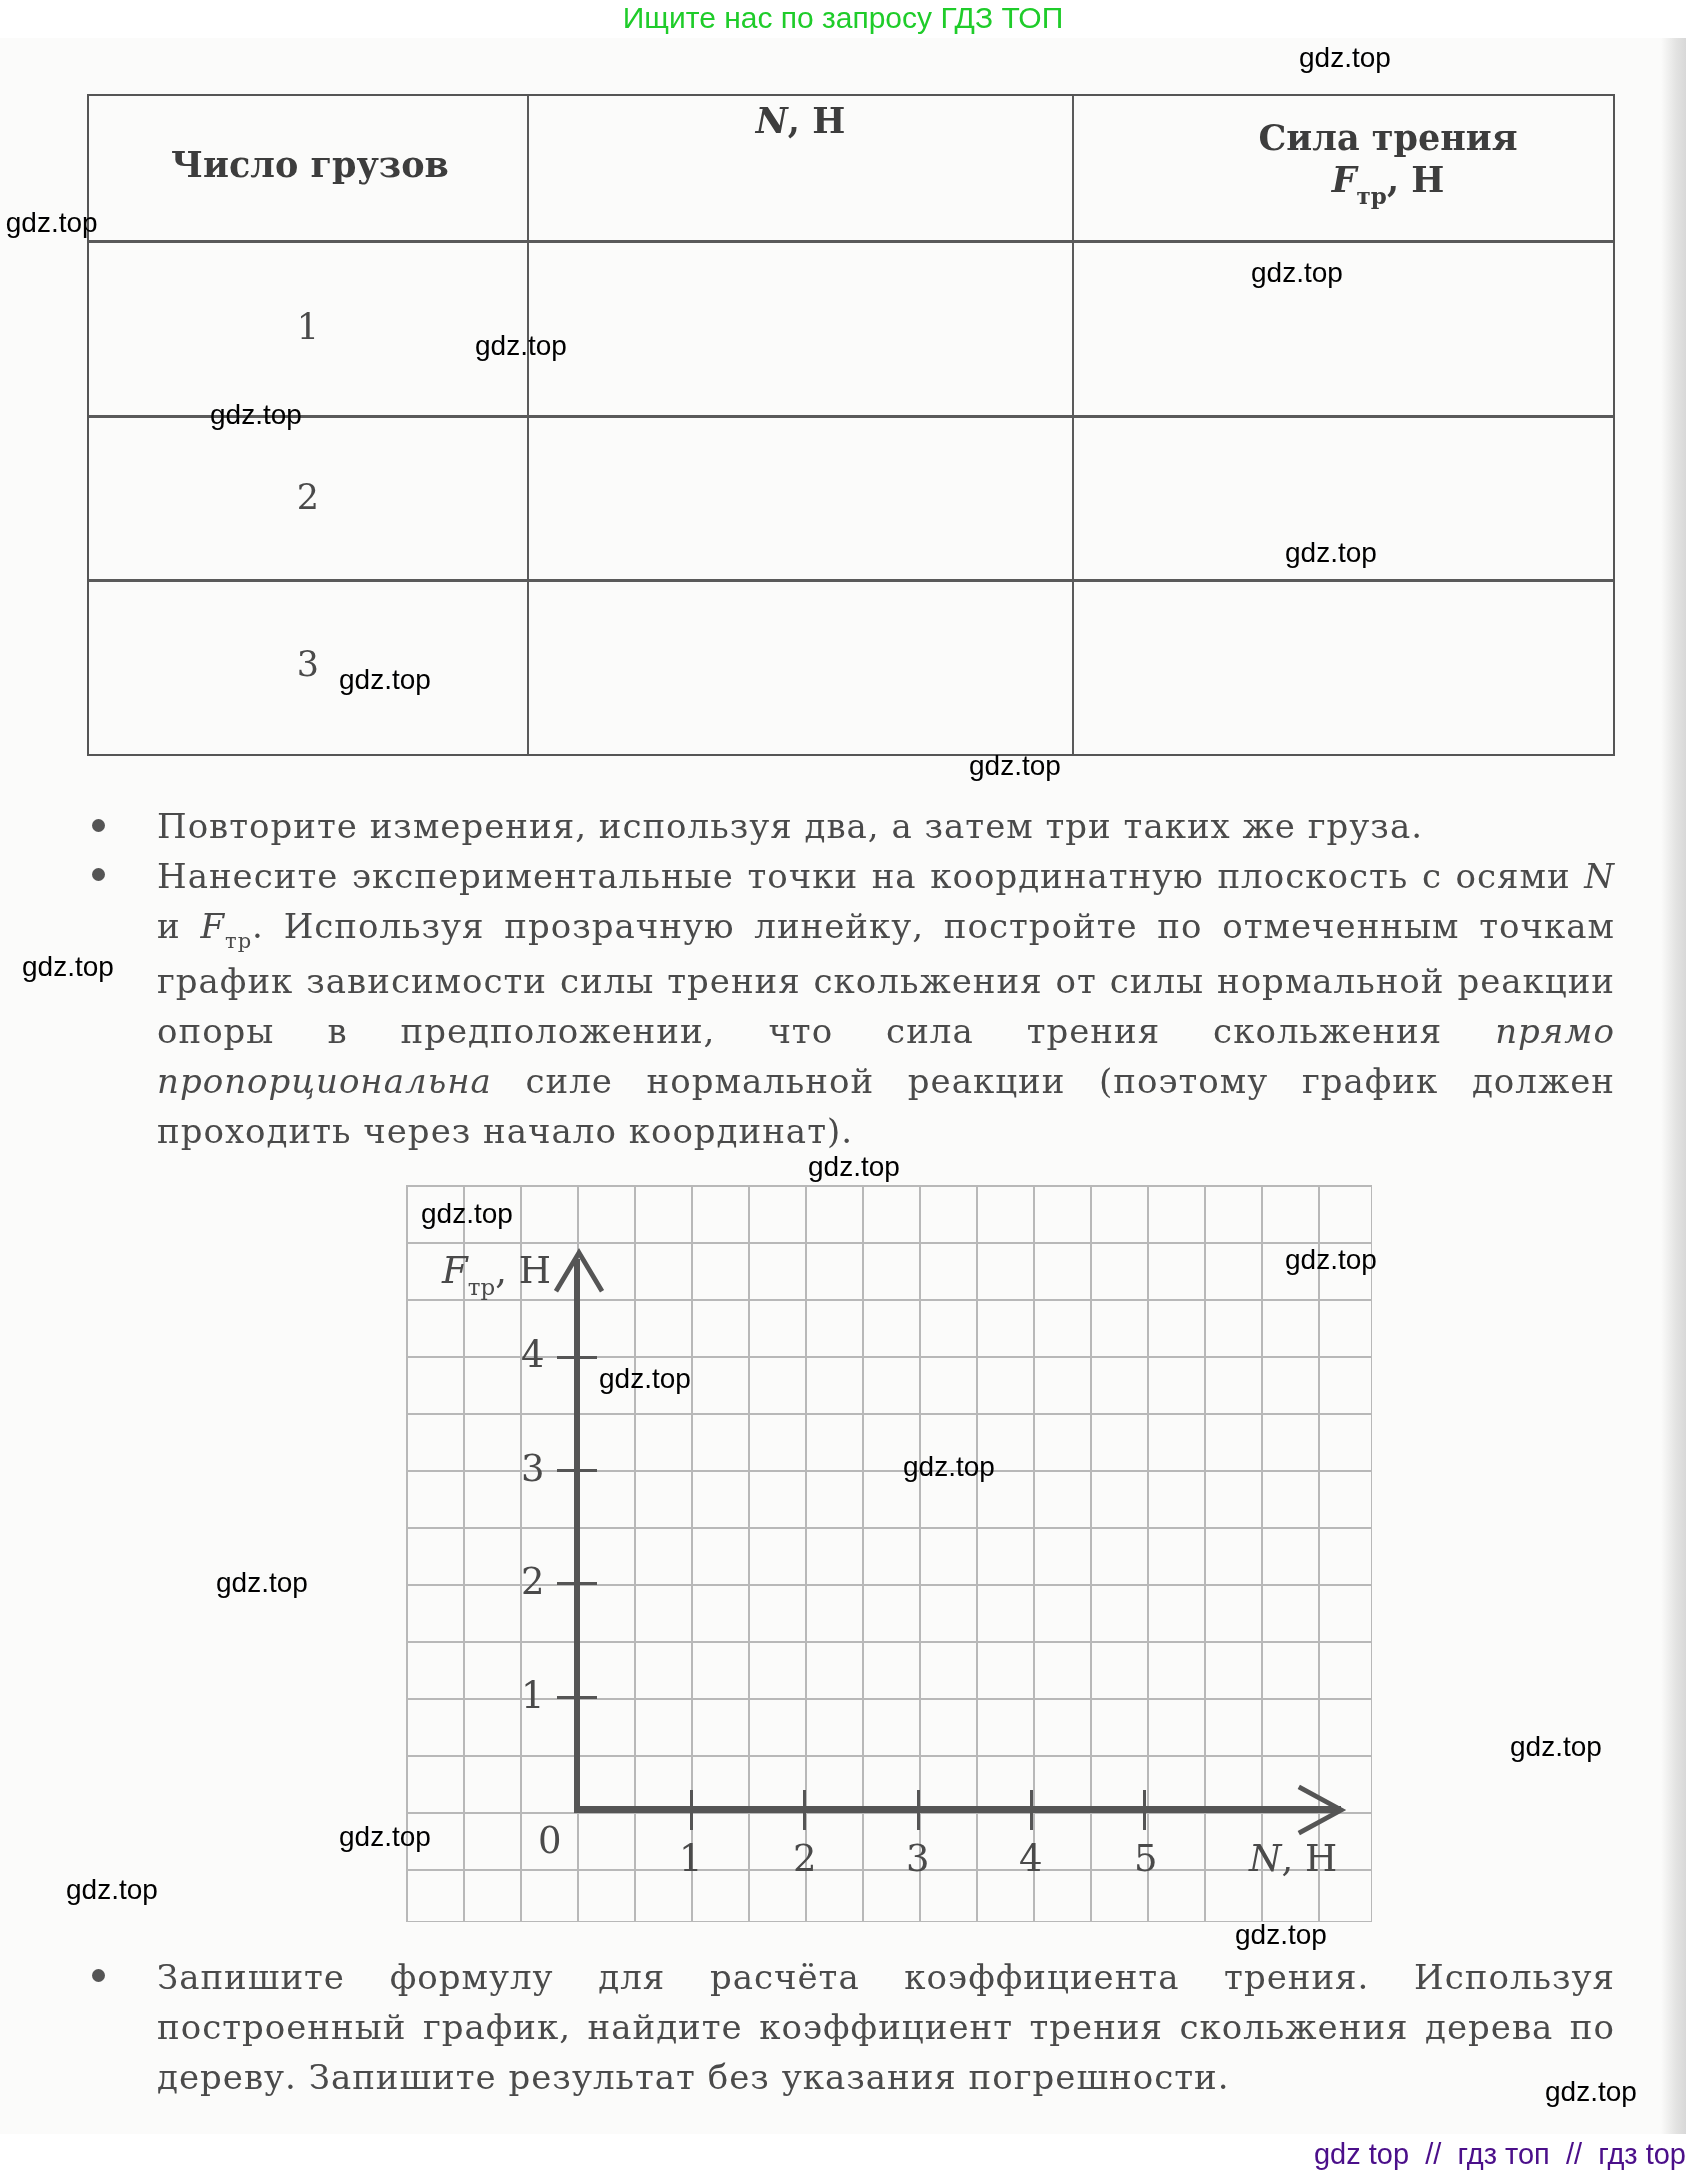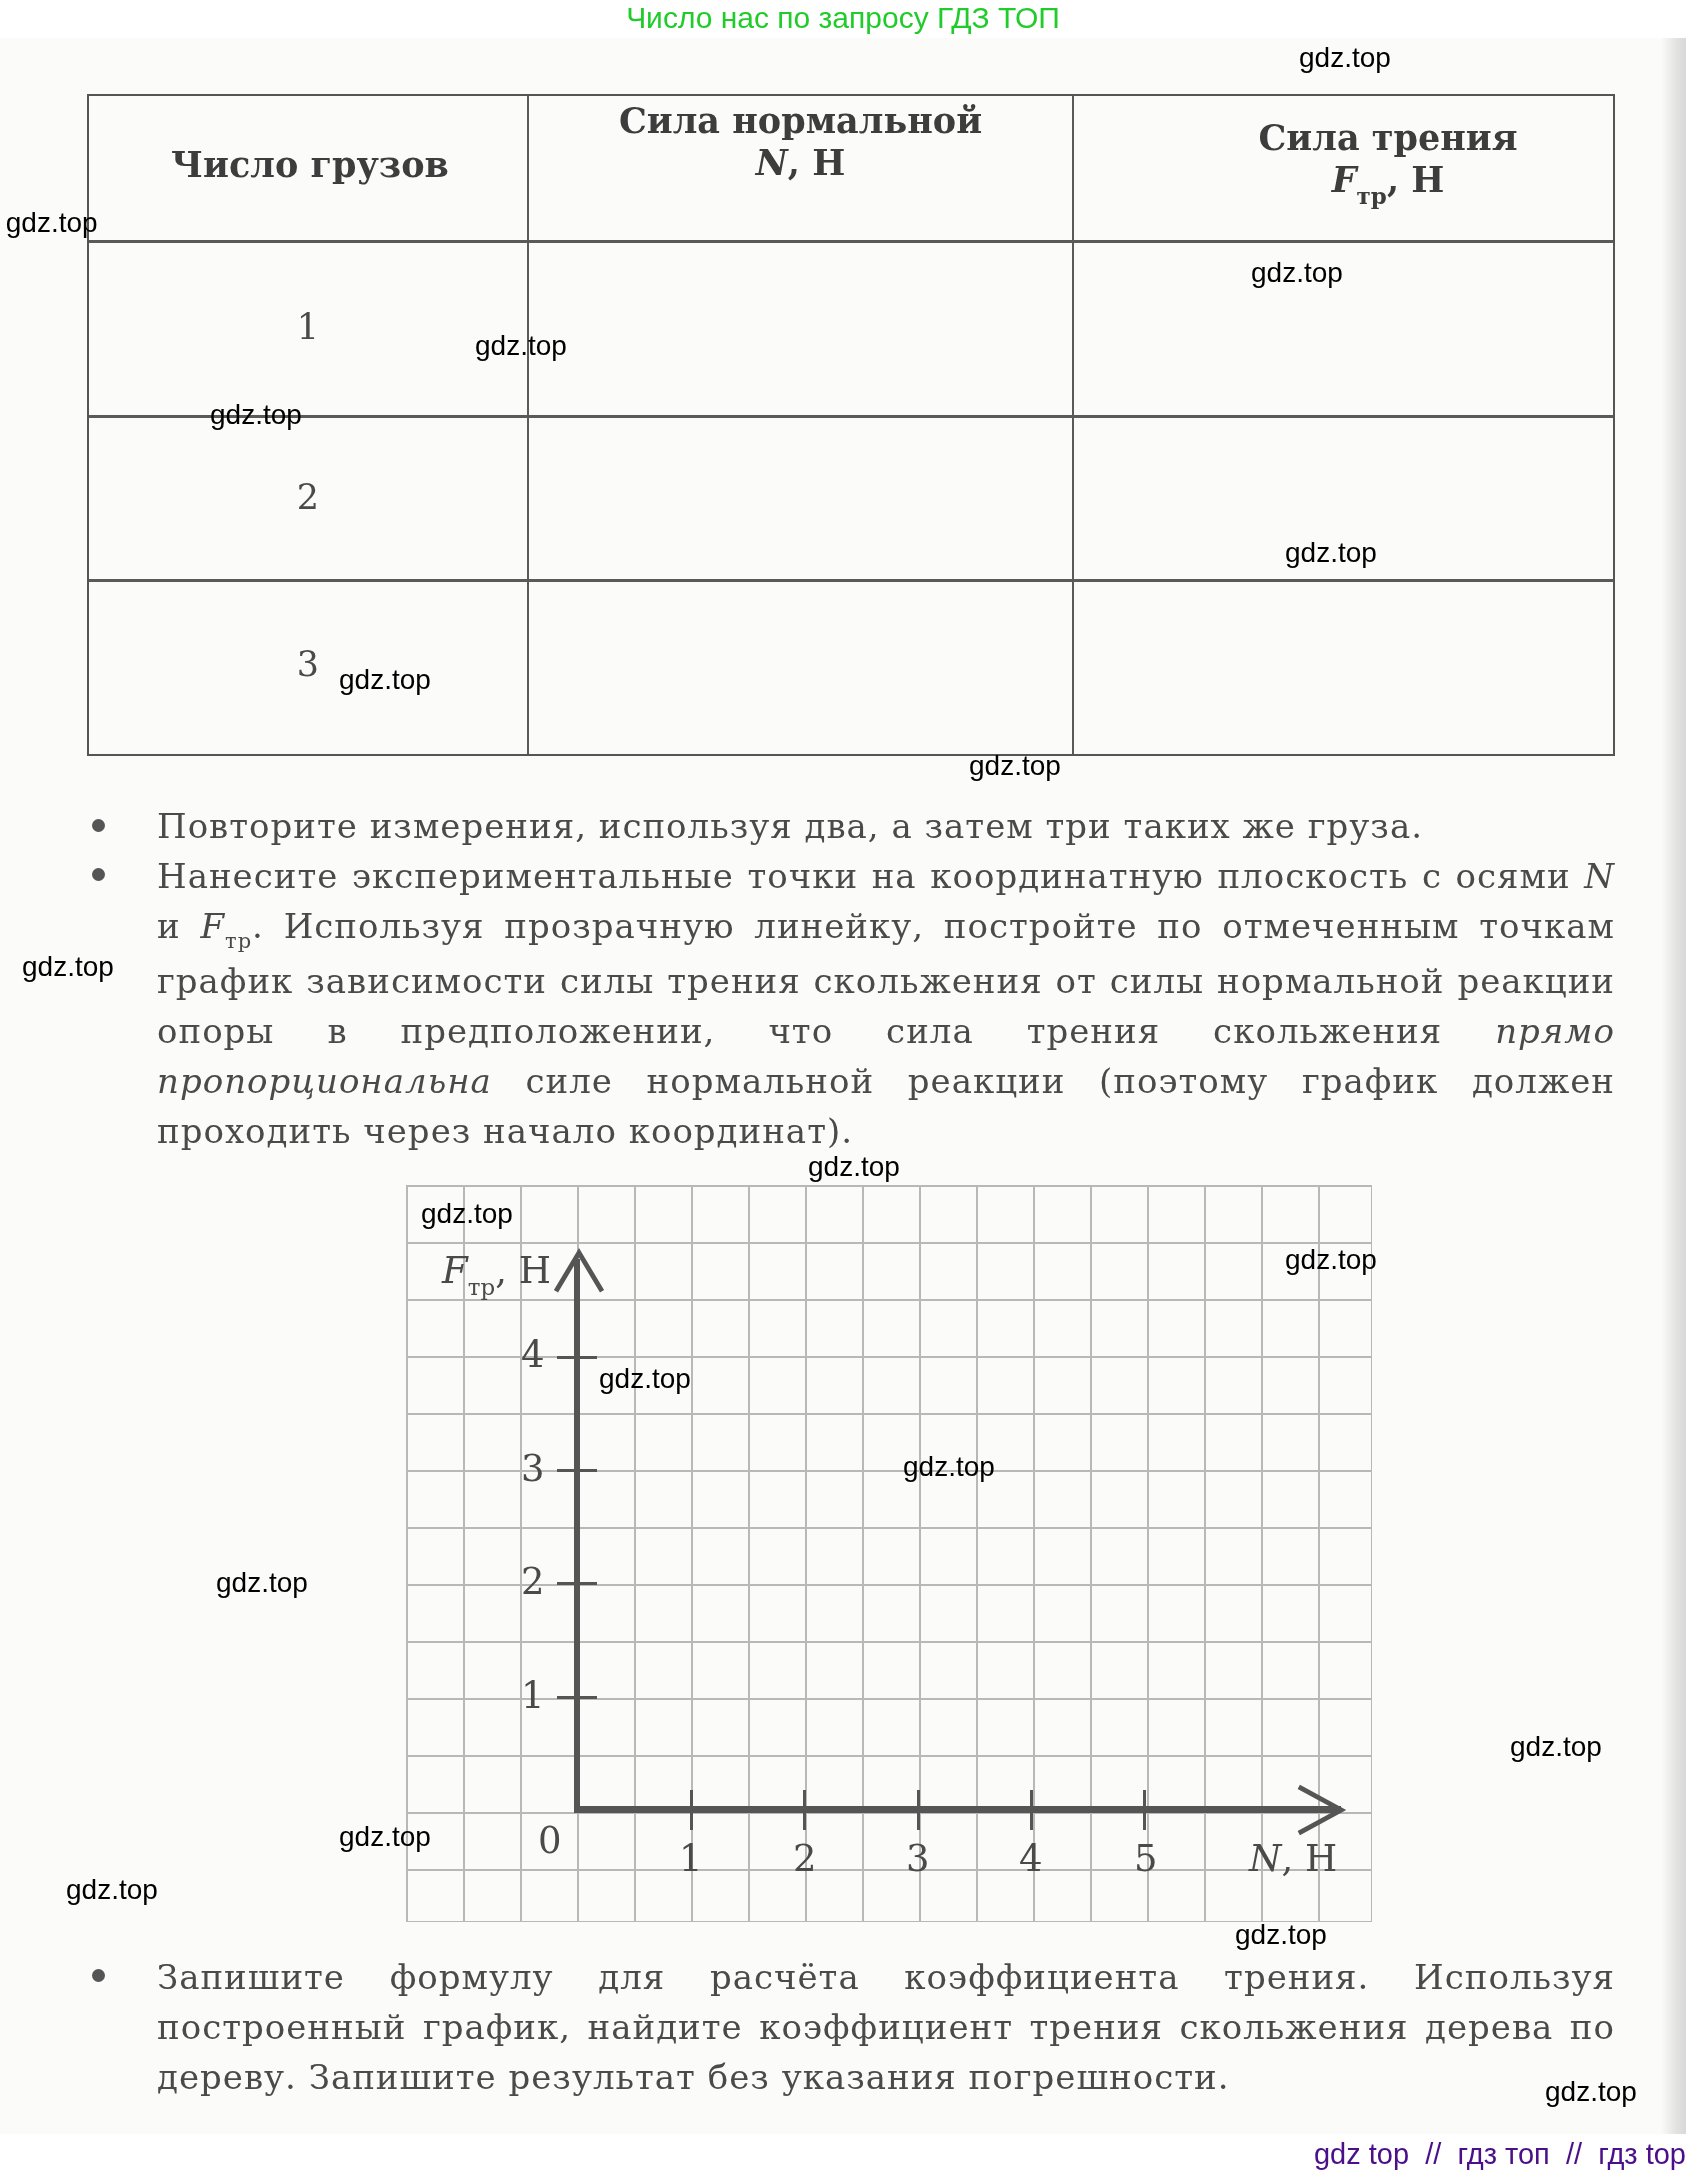--- a/index.html
+++ b/index.html
@@ -38,34 +38,33 @@
   .axis-x { position:absolute; left:574px; top:1806px; width:767px; height:6.7px; background:#555; }
   .arrow { position:absolute; }
   .tick-x { position:absolute; width:2.9px; height:40px; background:#555; top:1790px; }
   .tick-y { position:absolute; height:2.9px; width:40px; background:#555; left:557px; }
   .lbl { position:absolute; font-size:37px; color:#4a4a4a; }
   .wm { position:absolute; font-family:"Liberation Sans", sans-serif; font-size:28px; color:#000; line-height:31px; }
 </style>
 </head>
 <body>
 
-<div class="top-banner">Число нас по запросу ГДЗ ТОП</div>
+<div class="top-banner">Ищите нас по запросу ГДЗ ТОП</div>
 <div class="page"></div>
 <div class="page-edge"></div>
 
 <div class="tbl">
   <div class="hline" style="top:144px"></div>
   <div class="hline" style="top:319px"></div>
   <div class="hline" style="top:483px"></div>
   <div class="vline" style="left:438px"></div>
   <div class="vline" style="left:983px"></div>
 
   <div class="th" style="left:0; width:442px; top:48px;">Число грузов</div>
   <div class="th" style="left:440px; width:543px; top:3.8px;">
-    <div>Сила нормальной</div>
     <div><span class="it">N</span><span>, Н</span></div>
   </div>
   <div class="th" style="left:985px; width:628px; top:21px;">
     <div>Сила трения</div>
     <div><span class="it">F</span><span class="sub">тр</span><span>, Н</span></div>
   </div>
 
   <div class="td-num" style="left:190px; top:211px;">1</div>
   <div class="td-num" style="left:190px; top:381px;">2</div>
   <div class="td-num" style="left:190px; top:548px;">3</div>

